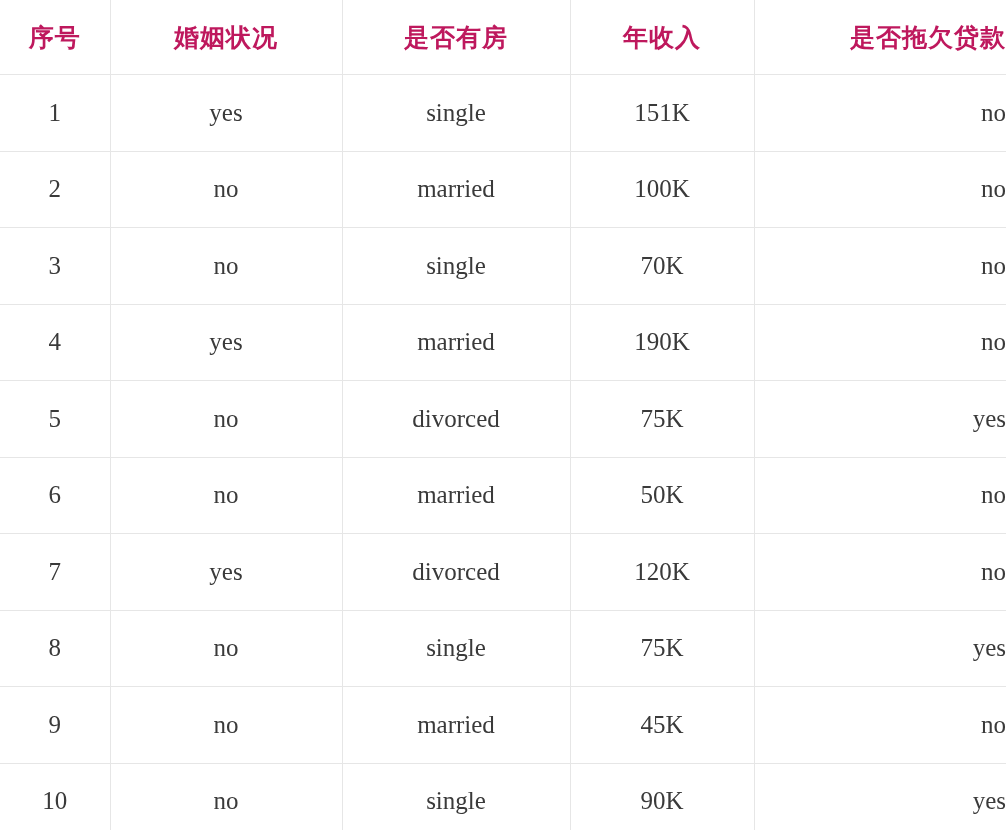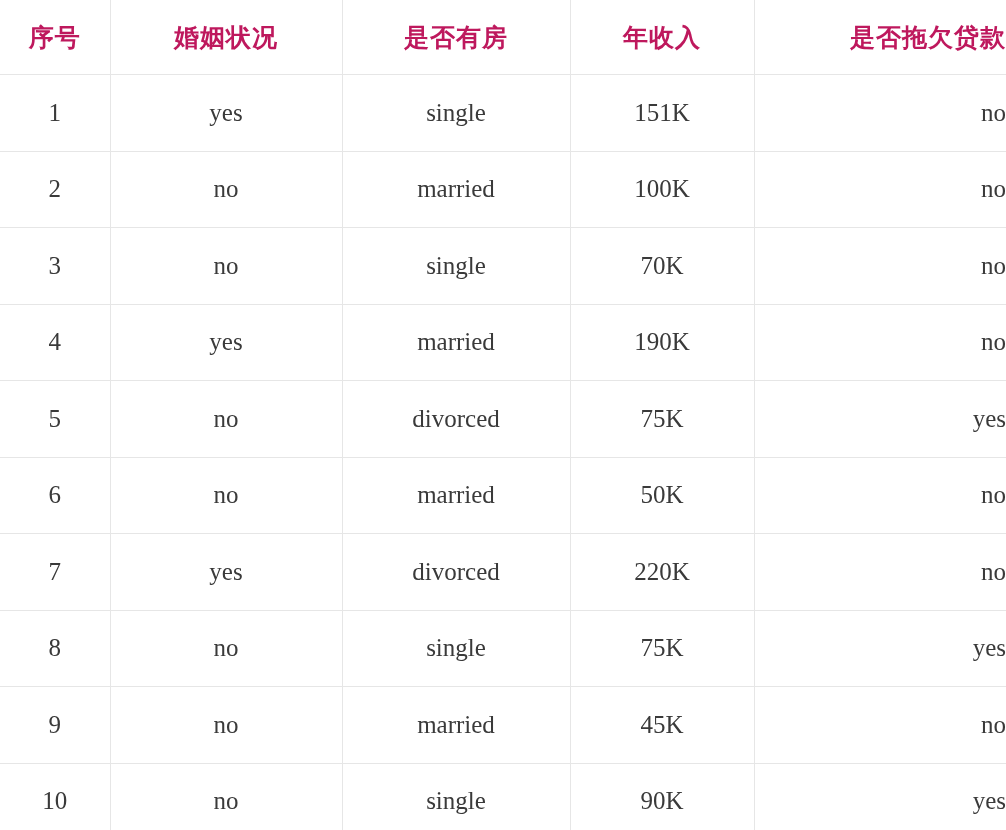--- a/index.html
+++ b/index.html
@@ -119,21 +119,21 @@
       <td class="idx-cell">6</td>
       <td>no</td>
       <td>married</td>
       <td>50K</td>
       <td>no</td>
     </tr>
     <tr>
       <td class="idx-cell">7</td>
       <td>yes</td>
       <td>divorced</td>
-      <td>220K</td>
+      <td>120K</td>
       <td>no</td>
     </tr>
     <tr>
       <td class="idx-cell">8</td>
       <td>no</td>
       <td>single</td>
       <td>75K</td>
       <td>yes</td>
     </tr>
     <tr>

